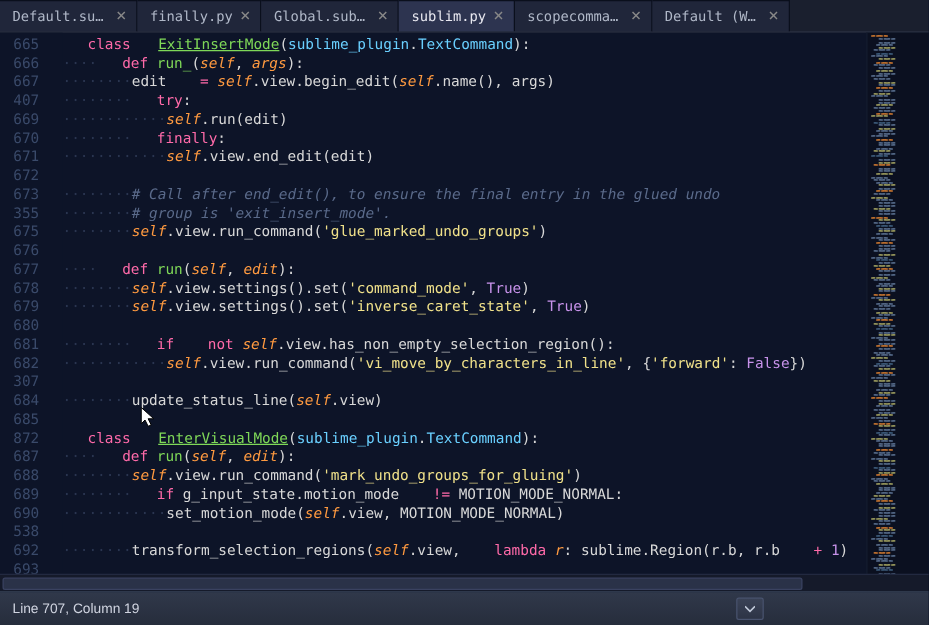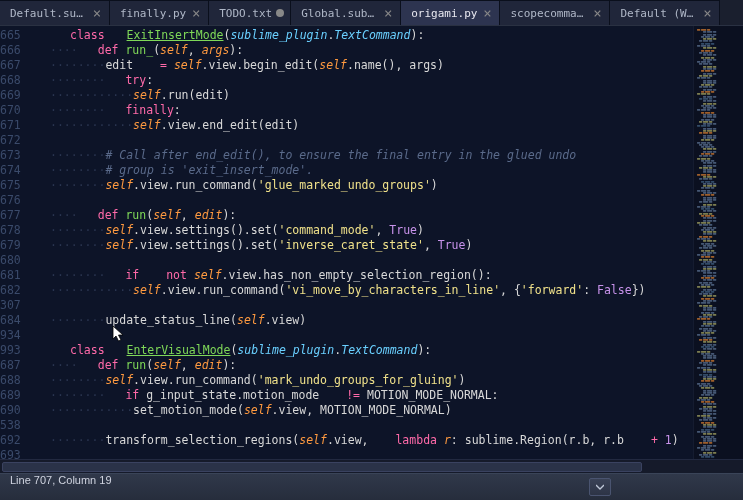--- a/index.html
+++ b/index.html
@@ -54,21 +54,21 @@
 }
 .editor-area {
   position:relative;
   height:447px;
   display:flex;
   overflow:hidden;
 }
 .gutter {
   width:50px;
   background:#0d1428;
-  text-align:left;
+  text-align:center;
   padding-right:8px;
   padding-top:2px;
   color:#3a4a6a;
   font-size:11.5px;
   line-height:15px;
   flex-shrink:0;
   user-select:none;
 }
 .code {
   flex:1;
@@ -80,21 +80,21 @@
   position:relative;
 }
 .code-line { height:15px; }
 .ws   { color:#2a3550; }
 .kw   { color:#ff6aa9;margin-left:20px; }
 .fn   { color:#7fd858; }
 .cls  { color:#7fd858; text-decoration:underline;padding-left:15px; }
 .self { color:#ff9a40; font-style:italic; }
 .str  { color:#f0e18a; }
 .arg  { color:#ff9a40; font-style:italic; }
-.smc  { color:#6ad0ff; font-style:italic; }
+.smc  { color:#6ad0ff; }
 .cmt  { color:#5a6a8a; font-style:italic; }
 .const{ color:#c792ea; }
 .minimap {
   position:absolute; right:0; top:0;
   width:50px; height:447px;
   background:#0b1020;
   overflow:hidden;
   border-left:1px solid #151c30;
 }
 .minimap-inner {
@@ -108,20 +108,21 @@
 .minimap .mk { color:#d07a30; }
 .minimap .ms { color:#a0a060; }
 .minimap .mc { color:#406080; }
 .statusbar {
   position:absolute;
   bottom:0; left:0; right:0;
   height:27px;
   background:linear-gradient(#30384a,#262d3c);
   border-top:1px solid #3a4458;
   display:flex;
+  align-items:center;
   padding:0 10px;
   font-size:11px;
   color:#d0d4e0;
   font-family:Arial,sans-serif;
 }
 .status-sel {
   position:absolute;
   right:132px;
   top:4px;
   width:22px; height:18px;
@@ -160,65 +161,61 @@
 <div class="tabbar">
     <div class="tab">
       <span class="tab-label">Default.sublim</span>
       <span class="tab-close">×</span>
     </div>
     <div class="tab">
       <span class="tab-label">finally.py</span>
       <span class="tab-close">×</span>
     </div>
     <div class="tab">
-      <span class="tab-label">TODO.txt</span>
-      <span class="tab-dirty"></span>
-    </div>
-    <div class="tab">
       <span class="tab-label">Global.sublim</span>
       <span class="tab-close">×</span>
     </div>
     <div class="tab active">
-      <span class="tab-label">origami.py</span>
+      <span class="tab-label">sublim.py</span>
       <span class="tab-close">×</span>
     </div>
     <div class="tab">
       <span class="tab-label">scopecommand</span>
       <span class="tab-close">×</span>
     </div>
     <div class="tab">
       <span class="tab-label">Default (Wind</span>
       <span class="tab-close">×</span>
     </div>
   </div>
 
 <div class="editor-area">
   <div class="gutter">
       <div>665</div>
       <div>666</div>
       <div>667</div>
-      <div>668</div>
+      <div>407</div>
       <div>669</div>
       <div>670</div>
       <div>671</div>
       <div>672</div>
       <div>673</div>
-      <div>674</div>
+      <div>355</div>
       <div>675</div>
       <div>676</div>
       <div>677</div>
       <div>678</div>
       <div>679</div>
       <div>680</div>
       <div>681</div>
       <div>682</div>
       <div>307</div>
       <div>684</div>
-      <div>934</div>
-      <div>993</div>
+      <div>685</div>
+      <div>872</div>
       <div>687</div>
       <div>688</div>
       <div>689</div>
       <div>690</div>
       <div>538</div>
       <div>692</div>
       <div>693</div>
     </div>
   <div class="code"><div class="code-line"><span class="ws"></span><span class="kw">class</span> <span class="cls">ExitInsertMode</span>(<span class="smc">sublime_plugin</span>.<span class="smc">TextCommand</span>):</div><div class="code-line"><span class="ws">····</span><span class="kw">def</span> <span class="fn">run_</span>(<span class="arg">self</span>, <span class="arg">args</span>):</div><div class="code-line"><span class="ws">········</span>edit <span class="kw">=</span> <span class="self">self</span>.view.begin_edit(<span class="self">self</span>.name(), args)</div><div class="code-line"><span class="ws">········</span><span class="kw">try</span>:</div><div class="code-line"><span class="ws">············</span><span class="self">self</span>.run(edit)</div><div class="code-line"><span class="ws">········</span><span class="kw">finally</span>:</div><div class="code-line"><span class="ws">············</span><span class="self">self</span>.view.end_edit(edit)</div><div class="code-line"><span class="ws"></span></div><div class="code-line"><span class="ws">········</span><span class="cmt"># Call after end_edit(), to ensure the final entry in the glued undo</span></div><div class="code-line"><span class="ws">········</span><span class="cmt"># group is 'exit_insert_mode'.</span></div><div class="code-line"><span class="ws">········</span><span class="self">self</span>.view.run_command(<span class="str">'glue_marked_undo_groups'</span>)</div><div class="code-line"><span class="ws"></span></div><div class="code-line"><span class="ws">····</span><span class="kw">def</span> <span class="fn">run</span>(<span class="arg">self</span>, <span class="arg">edit</span>):</div><div class="code-line"><span class="ws">········</span><span class="self">self</span>.view.settings().set(<span class="str">'command_mode'</span>, <span class="const">True</span>)</div><div class="code-line"><span class="ws">········</span><span class="self">self</span>.view.settings().set(<span class="str">'inverse_caret_state'</span>, <span class="const">True</span>)</div><div class="code-line"><span class="ws"></span></div><div class="code-line"><span class="ws">········</span><span class="kw">if</span> <span class="kw">not</span> <span class="self">self</span>.view.has_non_empty_selection_region():</div><div class="code-line"><span class="ws">············</span><span class="self">self</span>.view.run_command(<span class="str">'vi_move_by_characters_in_line'</span>, {<span class="str">'forward'</span>: <span class="const">False</span>})</div><div class="code-line"><span class="ws"></span></div><div class="code-line"><span class="ws">········</span>update_status_line(<span class="self">self</span>.view)</div><div class="code-line"><span class="ws"></span></div><div class="code-line"><span class="ws"></span><span class="kw">class</span> <span class="cls">EnterVisualMode</span>(<span class="smc">sublime_plugin</span>.<span class="smc">TextCommand</span>):</div><div class="code-line"><span class="ws">····</span><span class="kw">def</span> <span class="fn">run</span>(<span class="arg">self</span>, <span class="arg">edit</span>):</div><div class="code-line"><span class="ws">········</span><span class="self">self</span>.view.run_command(<span class="str">'mark_undo_groups_for_gluing'</span>)</div><div class="code-line"><span class="ws">········</span><span class="kw">if</span> g_input_state.motion_mode <span class="kw">!=</span> MOTION_MODE_NORMAL:</div><div class="code-line"><span class="ws">············</span>set_motion_mode(<span class="self">self</span>.view, MOTION_MODE_NORMAL)</div><div class="code-line"><span class="ws"></span></div><div class="code-line"><span class="ws">········</span>transform_selection_regions(<span class="self">self</span>.view, <span class="kw">lambda</span> <span class="arg">r</span>: sublime.Region(r.b, r.b <span class="kw">+</span> <span class="const">1</span>) <span class="kw">i</span></div><div class="code-line"><span class="ws"></span></div></div>
   <div class="minimap">

